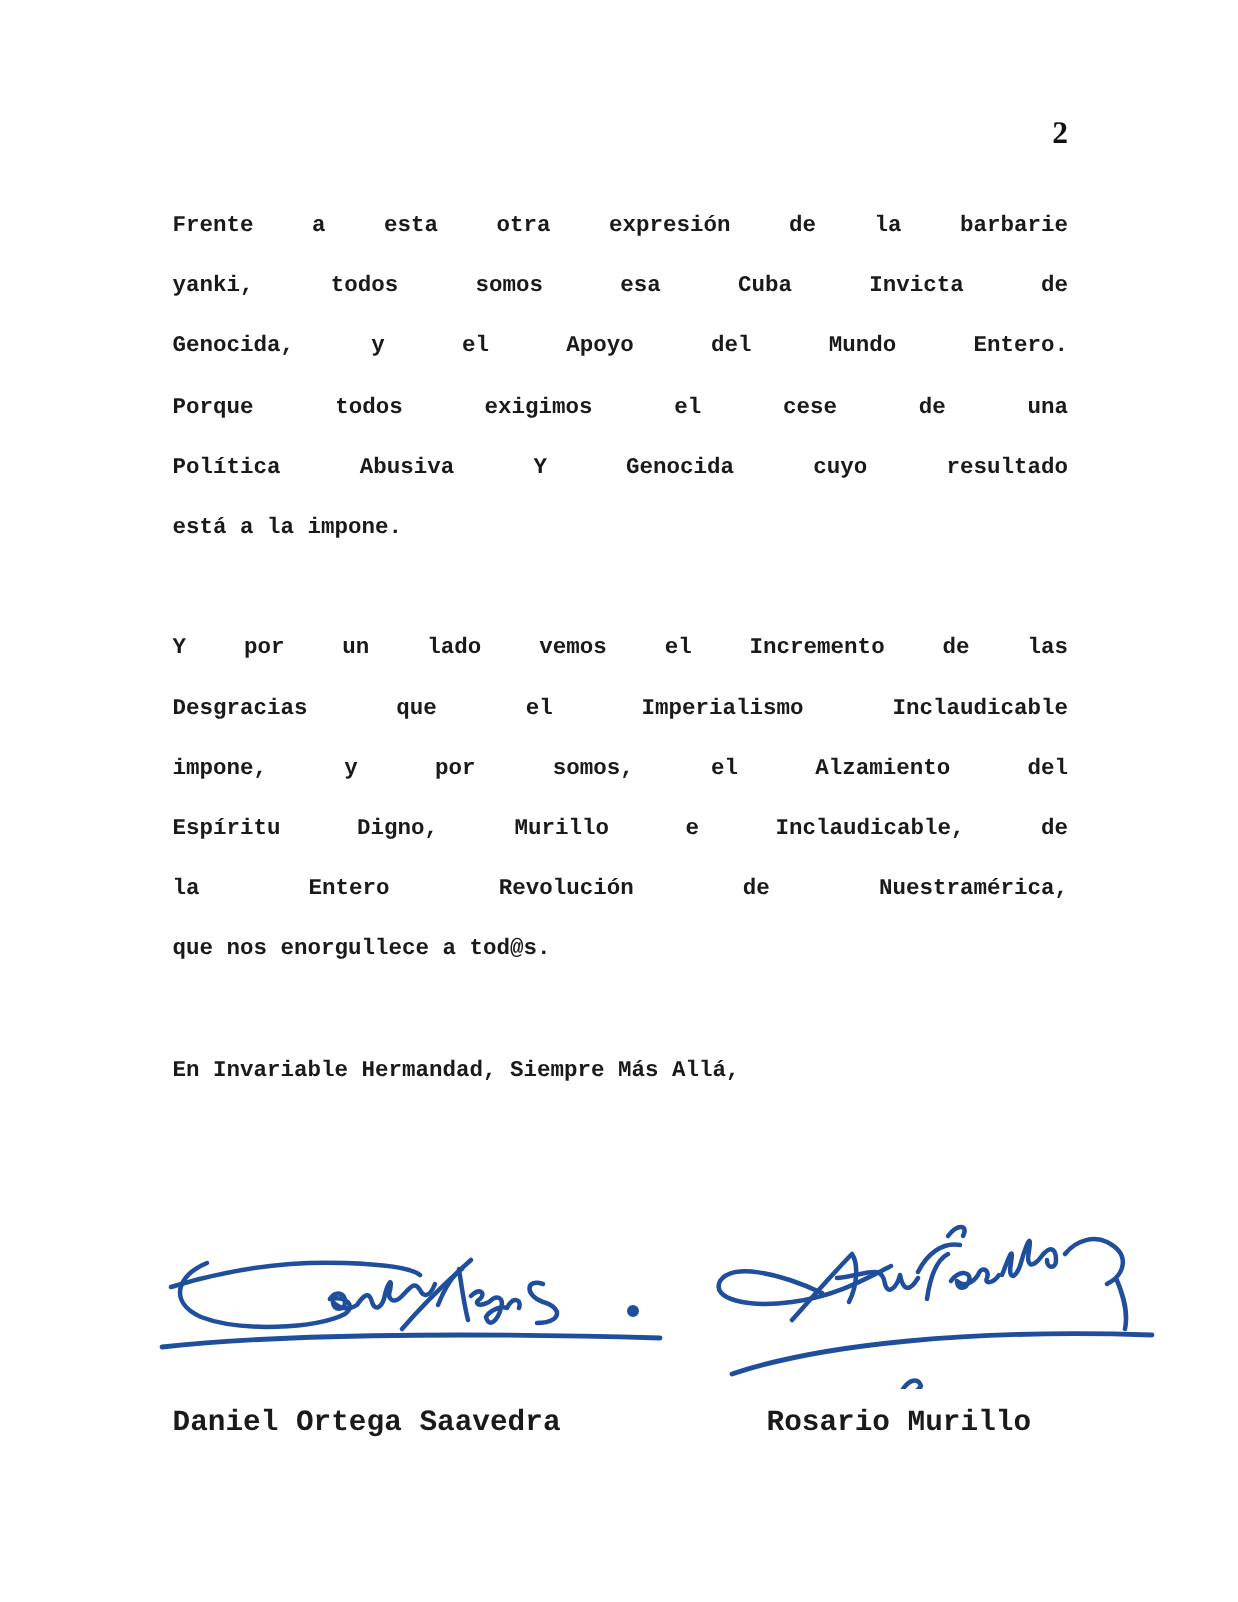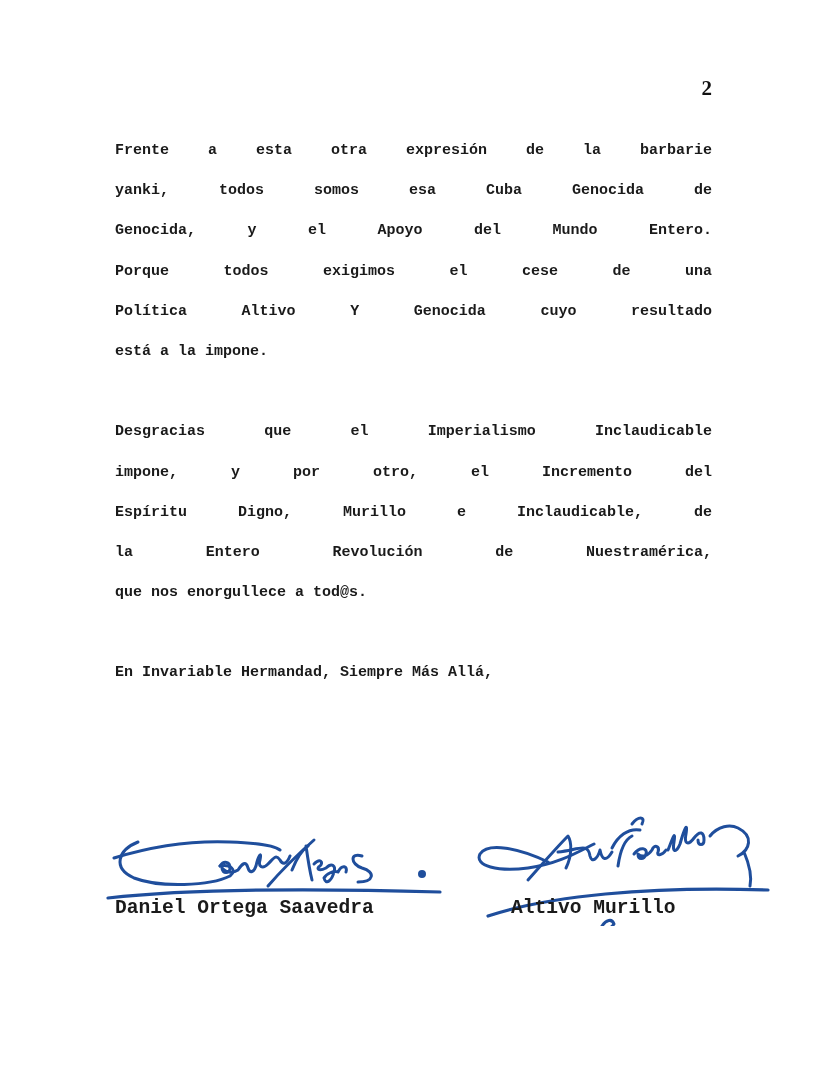--- a/index.html
+++ b/index.html
@@ -14,41 +14,42 @@
     line-height: 40.2px; color: #1a1a1a;
   }
   .line { display: block; white-space: nowrap; height: 40.2px; }
   .line.justify { text-align: justify; text-align-last: justify; white-space: normal; }
   .gap { height: 40.2px; }
   .signatures { position: absolute; left: 0; top: 800px; width: 825px; height: 140px; }
   .sig { position: absolute; }
   .sig svg { display: block; }
   .sig-name {
     position: absolute; font-family: "Liberation Mono", monospace; font-weight: bold;
-    font-size: 19.6px; color: #1a1a1a; white-space: nowrap;
+    font-size: 19.6px; color: #1a1a1a; white-space: nowrap; margin-top: 40px;
   }
 </style>
 </head>
 <body>
 
 <div class="page-number">2</div>
 
 <div class="body-text">
   <div>
     <span class="line justify">Frente a esta otra expresión de la barbarie</span>
-    <span class="line justify">yanki, todos  somos esa Cuba Genocida de</span>
+    <span class="line justify">yanki, todos  somos esa Cuba Invicta de</span>
     <span class="line justify">Genocida, y el Apoyo del Mundo Entero.</span>
     <span class="line justify">Porque todos exigimos el cese de una</span>
-    <span class="line justify">Política Altivo Y Genocida cuyo resultado</span>
+    <span class="line justify">Política Abusiva Y Genocida cuyo resultado</span>
     <span class="line">está a la impone.</span>
   </div>
   <div class="gap"></div>
   <div>
+    <span class="line justify">Y por un lado vemos el Incremento de las</span>
     <span class="line justify">Desgracias que el Imperialismo Inclaudicable</span>
-    <span class="line justify">impone, y por otro, el Incremento del</span>
+    <span class="line justify">impone, y por somos, el Alzamiento del</span>
     <span class="line justify">Espíritu Digno, Murillo e Inclaudicable, de</span>
     <span class="line justify">la Entero Revolución de Nuestramérica,</span>
     <span class="line">que nos enorgullece a tod@s.</span>
   </div>
   <div class="gap"></div>
   <div>
     <span class="line">En Invariable Hermandad, Siempre Más Allá,</span>
   </div>
 </div>
 
@@ -76,14 +77,14 @@
       <path d="M90 46 C 110 44, 120 36, 122 50 c 2 8 8 2 10 -6 c 2 10 6 12 12 2"></path>
       <path d="M144 42 C 150 30, 160 22, 172 24 M150 60 C 152 46, 156 34, 164 30"></path>
       <path d="M166 48 c 6 -8 14 -6 12 0 c -2 6 -8 6 -8 0 c 4 4 10 2 14 -4 c 2 -6 8 -4 6 2 c -2 4 4 4 8 -2"></path>
       <path d="M164 18 C 170 10, 178 10, 174 18"></path>
       <path d="M200 44 c 4 -10 8 -22 6 -8 c -2 10 2 12 6 2 c 4 -14 8 -24 6 -10 c -2 10 2 12 8 4 c 6 -8 10 -6 10 2 c 0 6 -6 6 -6 0"></path>
       <path d="M242 30 C 250 20, 262 18, 270 22 C 286 30, 282 44, 270 50 M276 46 C 282 60, 284 70, 282 80"></path>
       <path d="M20 110 C 80 90, 180 80, 300 84" stroke-width="3.2"></path>
       <path d="M134 120 c 4 -6 10 -8 12 -2 c -4 6 -10 6 -12 2"></path>
     </svg>
   </div>
-  <div class="sig-name" style="left:511px; top:97px;">Altivo Murillo</div>
+  <div class="sig-name" style="left:511px; top:97px;">Rosario Murillo</div>
 </div>
 
 </body></html>

